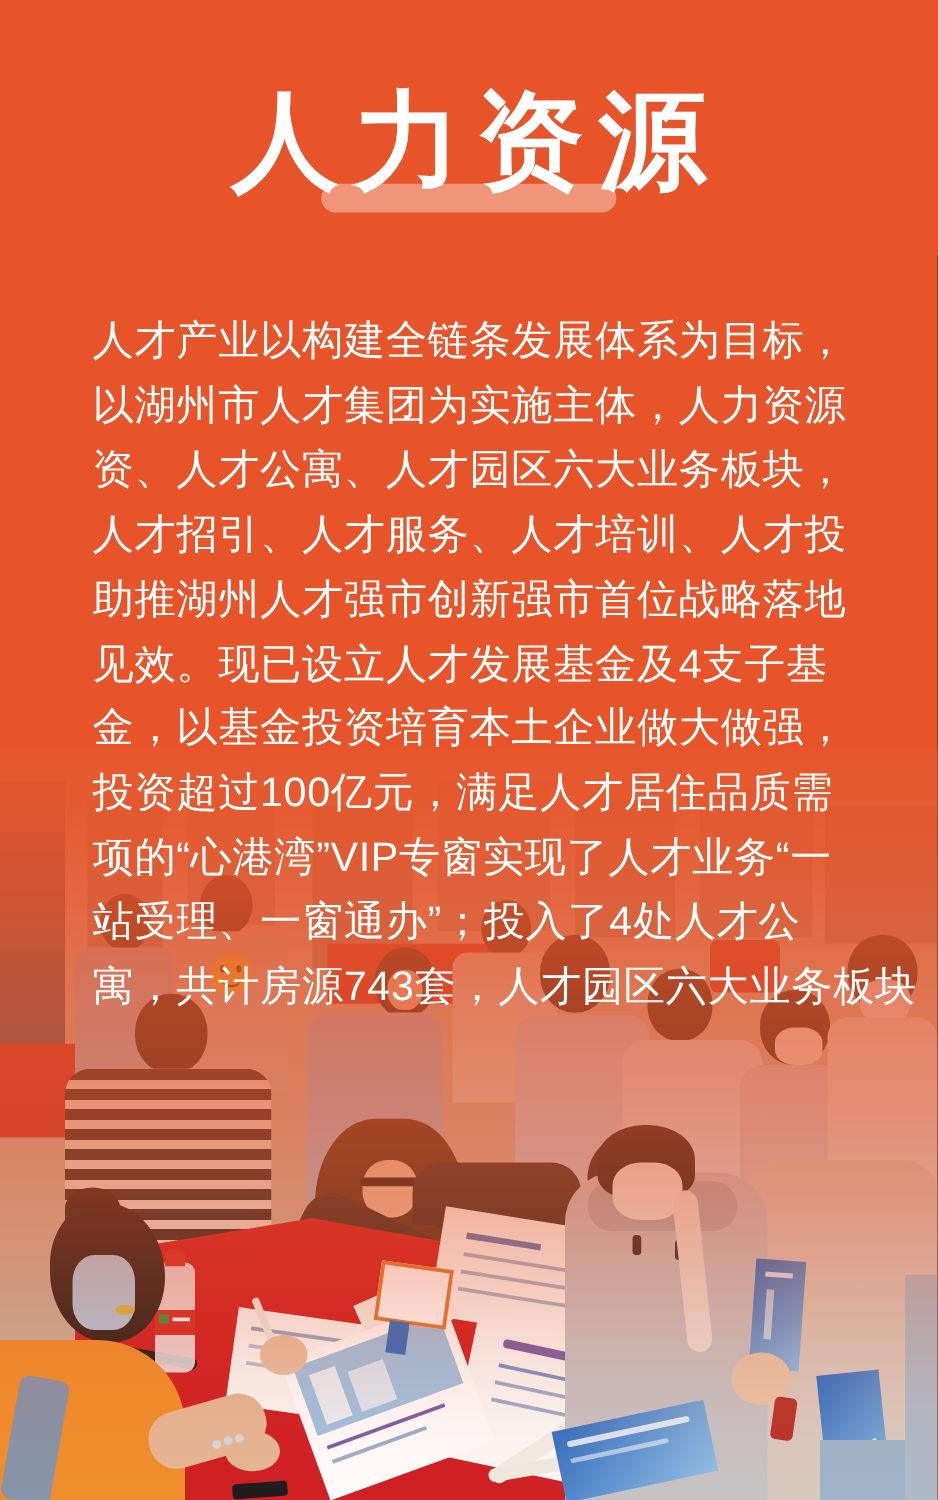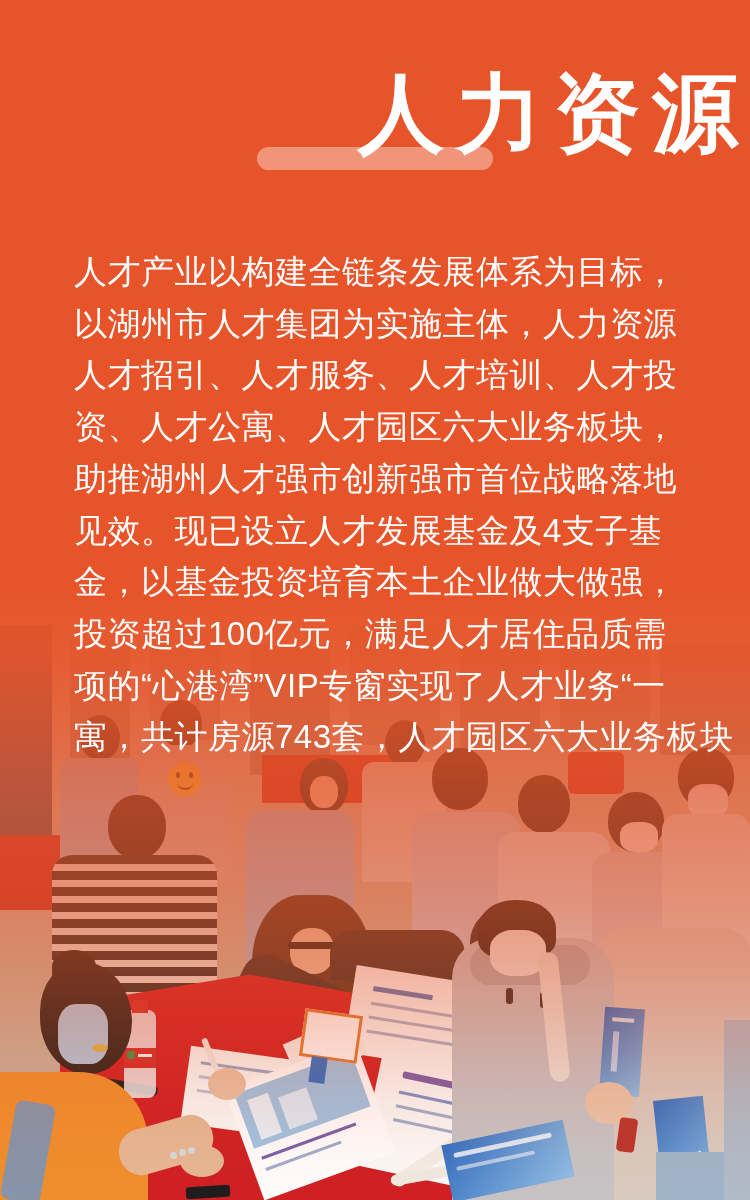--- a/index.html
+++ b/index.html
@@ -8,21 +8,21 @@
     background:var(--bg);
     font-family:"Liberation Sans","DejaVu Sans",sans-serif;
   }
   .s{position:absolute;}
   
   .title-highlight{
     position:absolute;left:257px;top:147px;width:236px;height:23px;
     border-radius:12px;background:var(--highlight);
   }
   .page-title{
-    position:absolute;left:0;top:66px;width:100%;text-align:right;margin:0;
+    position:absolute;left:0;top:66px;width:100%;text-align:center;margin:0;
     font-family:"DejaVu Serif","Liberation Serif",serif;
     font-size:86px;line-height:1.1;font-weight:bold;color:var(--titleText);
     letter-spacing:12px;text-indent:12px;
   }
   
   .article{
     position:absolute;left:74px;top:246px;width:620px;
     color:var(--bodyText);font-size:33px;line-height:51.7px;
     letter-spacing:0.5px;font-weight:400;z-index:30;
   }
@@ -197,23 +197,24 @@
 
     <div class="overlay"></div>
   </div>
 
   <div class="title-highlight"></div>
   <h1 class="page-title">人力资源</h1>
 
   <div class="article">
     <div class="line">人才产业以构建全链条发展体系为目标，</div>
     <div class="line">以湖州市人才集团为实施主体，人力资源</div>
+    <div class="line">资、人才公寓、人才园区六大业务板块，</div>
     <div class="line">人才招引、人才服务、人才培训、人才投</div>
-    <div class="line">资、人才公寓、人才园区六大业务板块，</div>
     <div class="line">助推湖州人才强市创新强市首位战略落地</div>
     <div class="line">见效。现已设立人才发展基金及4支子基</div>
     <div class="line">金，以基金投资培育本土企业做大做强，</div>
     <div class="line">投资超过100亿元，满足人才居住品质需</div>
     <div class="line">项的“心港湾”VIP专窗实现了人才业务“一</div>
+    <div class="line">站受理、一窗通办”；投入了4处人才公</div>
     <div class="line">寓，共计房源743套，人才园区六大业务板块</div>
   </div>
 
 </div>
 
 </body></html>

